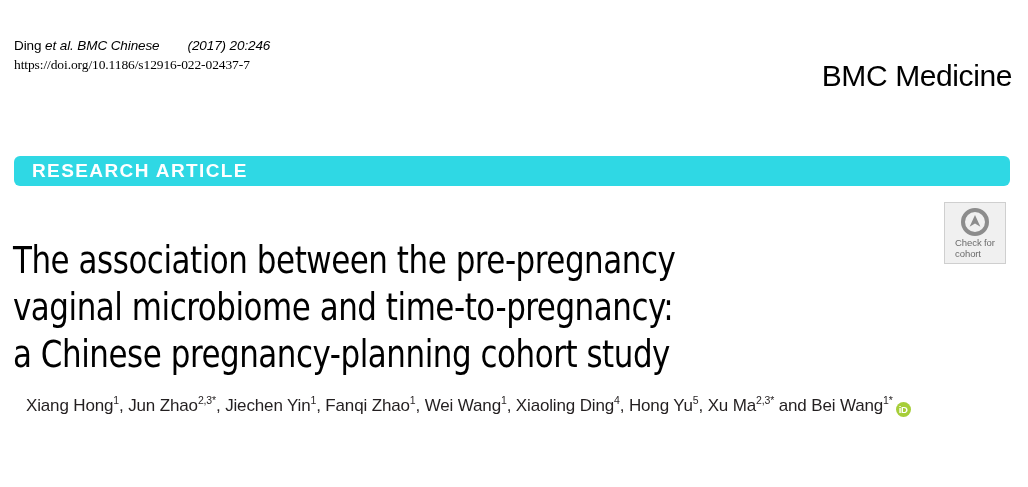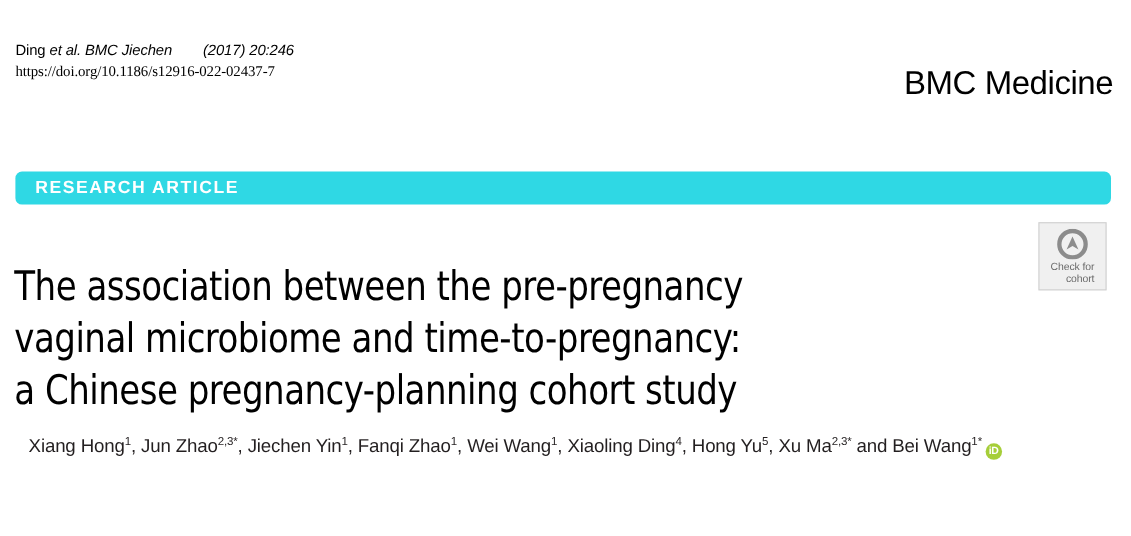--- a/index.html
+++ b/index.html
@@ -66,21 +66,21 @@
     background: #2FD8E4;
     border-radius: 6px;
     box-sizing: border-box;
   }
   .oa-label {
     position: absolute;
     left: 18px;
     top: 50%;
     transform: translateY(-50%);
     color: #ffffff;
-    font-size: 16px;
+    font-size: 19px;
     font-weight: bold;
     letter-spacing: 1.4px;
     white-space: nowrap;
   }
   .oa-access {
     position: absolute;
     right: 16px;
     top: 50%;
     transform: translateY(-50%);
     color: #ffffff;
@@ -105,21 +105,21 @@
     align-items: center;
     justify-content: flex-start;
     padding-top: 5px;
   }
   .crossmark svg { display: block; }
   .cm-text {
     margin-top: 1px;
     font-size: 9.5px;
     line-height: 11px;
     color: #6b6b6b;
-    text-align: right;
+    text-align: left;
     letter-spacing: -0.1px;
   }
 
   
   .article-title {
     position: absolute;
     left: 13px;
     top: 212px;
     width: 920px;
     font-family: "DejaVu Sans Condensed", "Liberation Sans Narrow", "Liberation Sans", sans-serif;
@@ -163,21 +163,21 @@
     vertical-align: -2px;
     margin-left: 3px;
     letter-spacing: -0.3px;
   }
 </style>
 </head>
 <body>
 
 <div class="running-head">
   <div class="rh-left">
-    <span>Ding </span><span class="rh-citation">et al. BMC Jiechen</span><span class="rh-cite-sep"></span><span class="rh-citation">(2017) 20:246</span>
+    <span>Ding </span><span class="rh-citation">et al. BMC Chinese</span><span class="rh-cite-sep"></span><span class="rh-citation">(2017) 20:246</span>
   </div>
   <div class="rh-doi">https://doi.org/10.1186/s12916-022-02437-7</div>
   <div class="rh-journal">BMC Medicine</div>
 </div>
 
 <div class="oa-banner">
   <span class="oa-label">RESEARCH ARTICLE</span>
 </div>
 
 <div class="crossmark">

